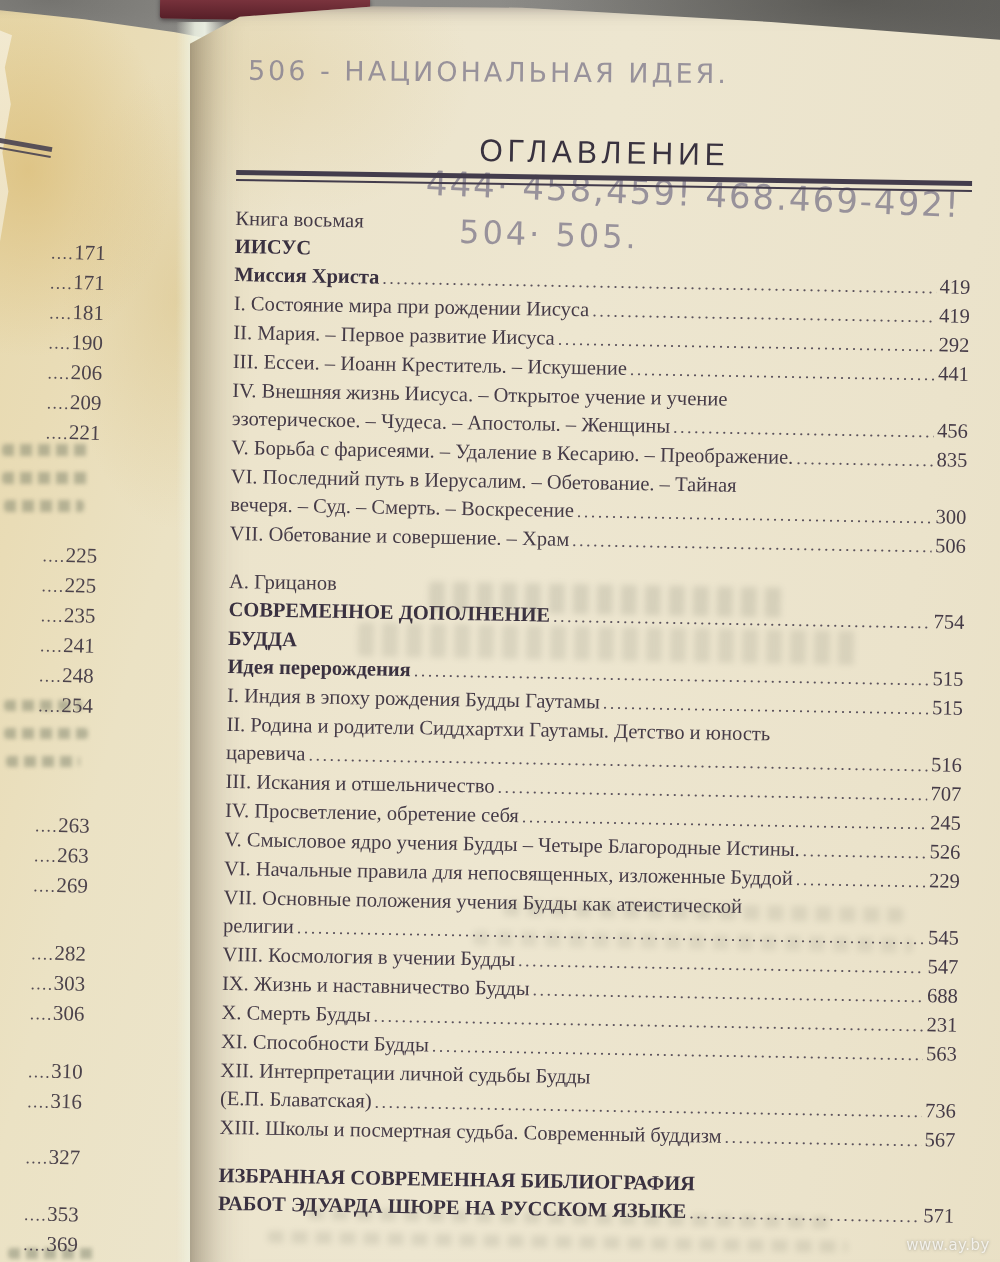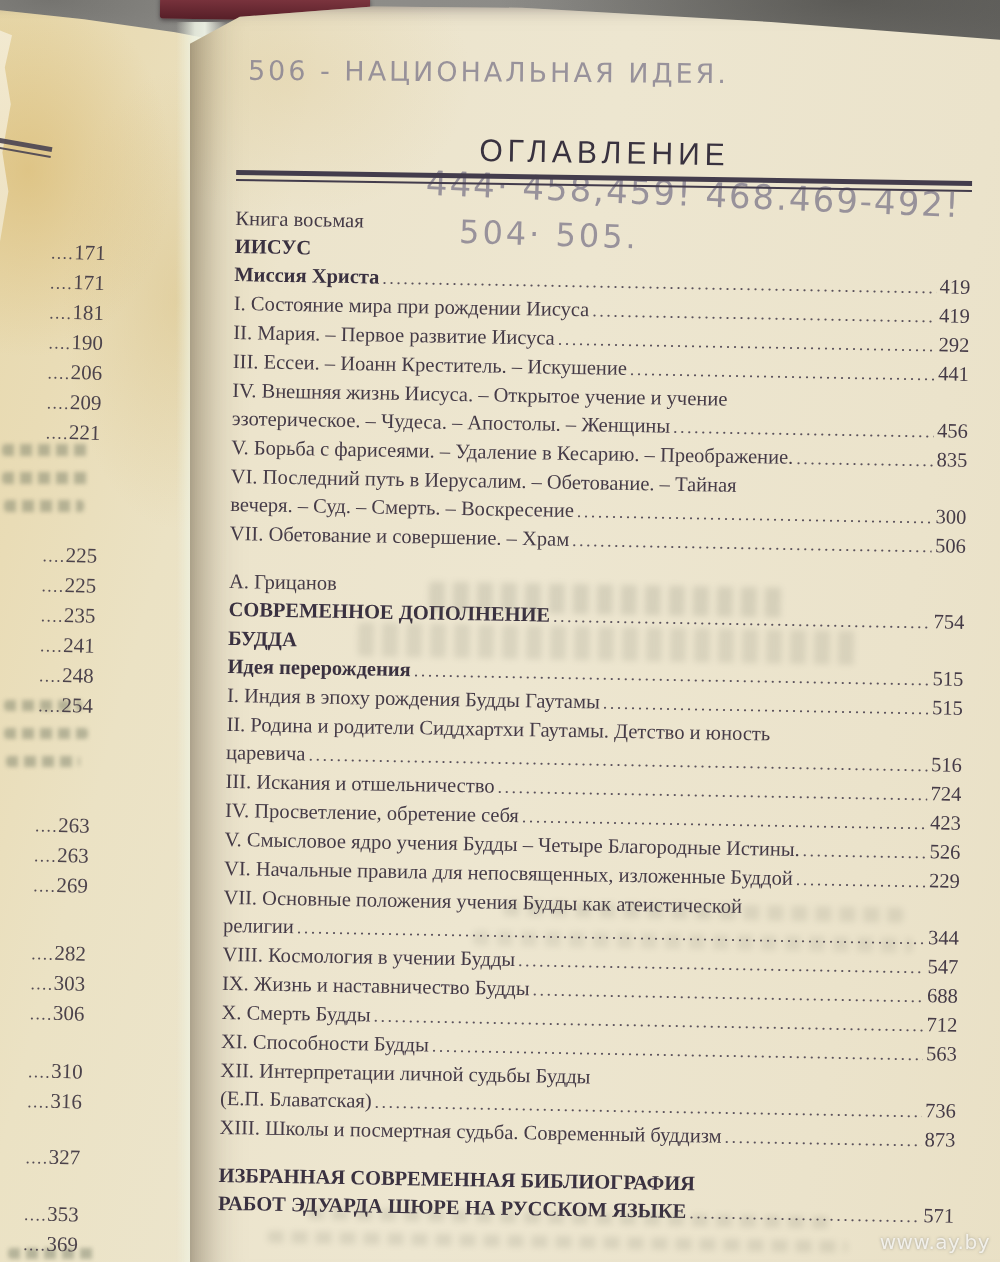--- a/index.html
+++ b/index.html
@@ -83,21 +83,21 @@
     letter-spacing:2.5px;font-size:18px;color:#4e4552;opacity:.92;}
   .row .pg{flex:0 0 auto;}
   .row.bold .t{font-weight:bold;color:#3a3140;}
   .row.gap{margin-top:19px;}
   
   .ghost{position:absolute;border-radius:4px;filter:blur(3px);
     background:repeating-linear-gradient(90deg,rgba(110,112,96,.5) 0 16px,transparent 16px 24px);}
   .g-left{filter:blur(2px);background:repeating-linear-gradient(90deg,rgba(118,124,102,.45) 0 12px,transparent 12px 18px);}
   
   .watermark{position:absolute;right:10px;bottom:8px;
-    font-family:"DejaVu Sans",sans-serif;font-size:20px;letter-spacing:.5px;
+    font-family:"DejaVu Sans",sans-serif;font-size:15px;letter-spacing:.5px;
     color:rgba(249,248,244,.85);text-shadow:0 0 3px rgba(130,128,120,.7);}
 </style>
 </head>
 <body>
 
 <div class="scene">
   <div class="backdrop"></div>
   <div class="cover-strip"></div>
 
   <div class="page-left">
@@ -269,27 +269,27 @@
 
           <div class="row">
             <span class="t">царевича</span>
             <span class="dots"></span>
             <span class="pg">516</span>
           </div>
 
           <div class="row">
             <span class="t">III. Искания и отшельничество</span>
             <span class="dots"></span>
-            <span class="pg">724</span>
+            <span class="pg">707</span>
           </div>
 
           <div class="row">
             <span class="t">IV. Просветление, обретение себя</span>
             <span class="dots"></span>
-            <span class="pg">423</span>
+            <span class="pg">245</span>
           </div>
 
           <div class="row">
             <span class="t">V. Смысловое ядро учения Будды – Четыре Благородные Истины.</span>
             <span class="dots"></span>
             <span class="pg">526</span>
           </div>
 
           <div class="row">
             <span class="t">VI. Начальные правила для непосвященных, изложенные Буддой</span>
@@ -298,39 +298,39 @@
           </div>
 
           <div class="row nopg">
             <span class="t">VII. Основные положения учения Будды как атеистической</span>
 
           </div>
 
           <div class="row">
             <span class="t">религии</span>
             <span class="dots"></span>
-            <span class="pg">344</span>
+            <span class="pg">545</span>
           </div>
 
           <div class="row">
             <span class="t">VIII. Космология в учении Будды</span>
             <span class="dots"></span>
             <span class="pg">547</span>
           </div>
 
           <div class="row">
             <span class="t">IX. Жизнь и наставничество Будды</span>
             <span class="dots"></span>
             <span class="pg">688</span>
           </div>
 
           <div class="row">
             <span class="t">X. Смерть Будды</span>
             <span class="dots"></span>
-            <span class="pg">712</span>
+            <span class="pg">231</span>
           </div>
 
           <div class="row">
             <span class="t">XI. Способности Будды</span>
             <span class="dots"></span>
             <span class="pg">563</span>
           </div>
 
           <div class="row nopg">
             <span class="t">XII. Интерпретации личной судьбы Будды</span>
@@ -339,21 +339,21 @@
 
           <div class="row">
             <span class="t">(Е.П. Блаватская)</span>
             <span class="dots"></span>
             <span class="pg">736</span>
           </div>
 
           <div class="row">
             <span class="t">XIII. Школы и посмертная судьба. Современный буддизм</span>
             <span class="dots"></span>
-            <span class="pg">873</span>
+            <span class="pg">567</span>
           </div>
 
           <div class="row bold gap nopg">
             <span class="t">ИЗБРАННАЯ СОВРЕМЕННАЯ БИБЛИОГРАФИЯ</span>
 
           </div>
 
           <div class="row bold">
             <span class="t">РАБОТ ЭДУАРДА ШЮРЕ НА РУССКОМ ЯЗЫКЕ</span>
             <span class="dots"></span>

